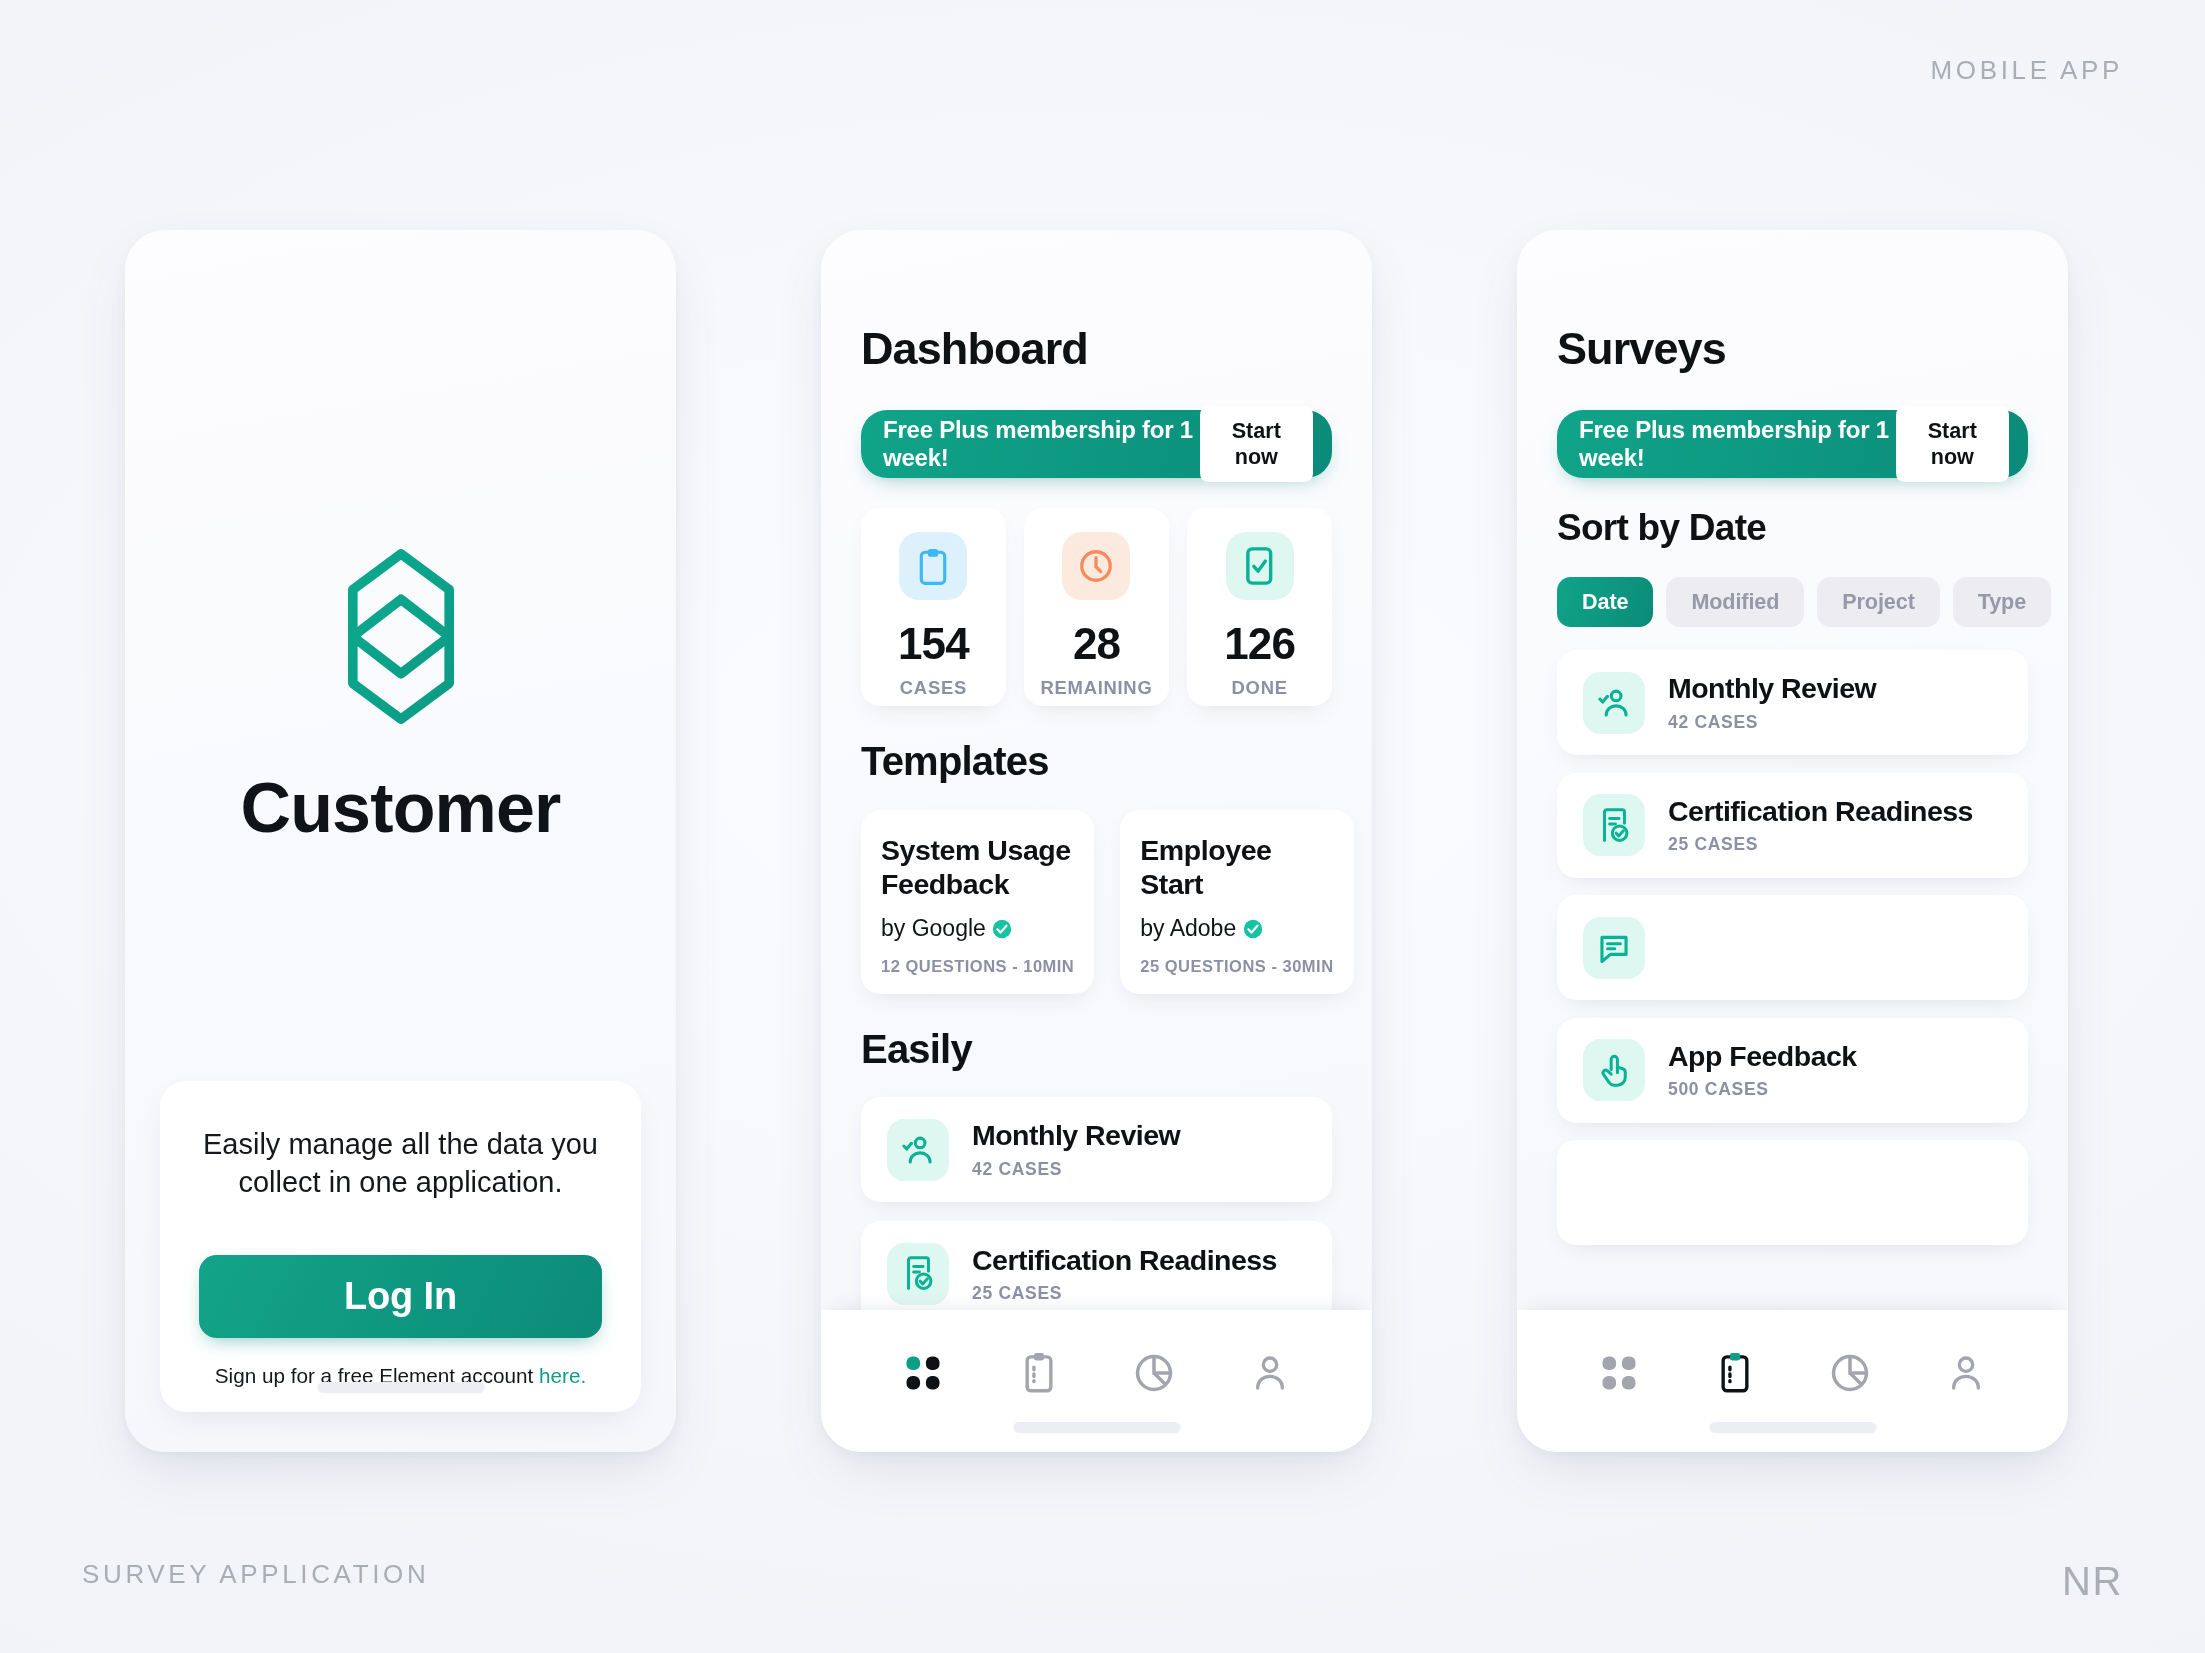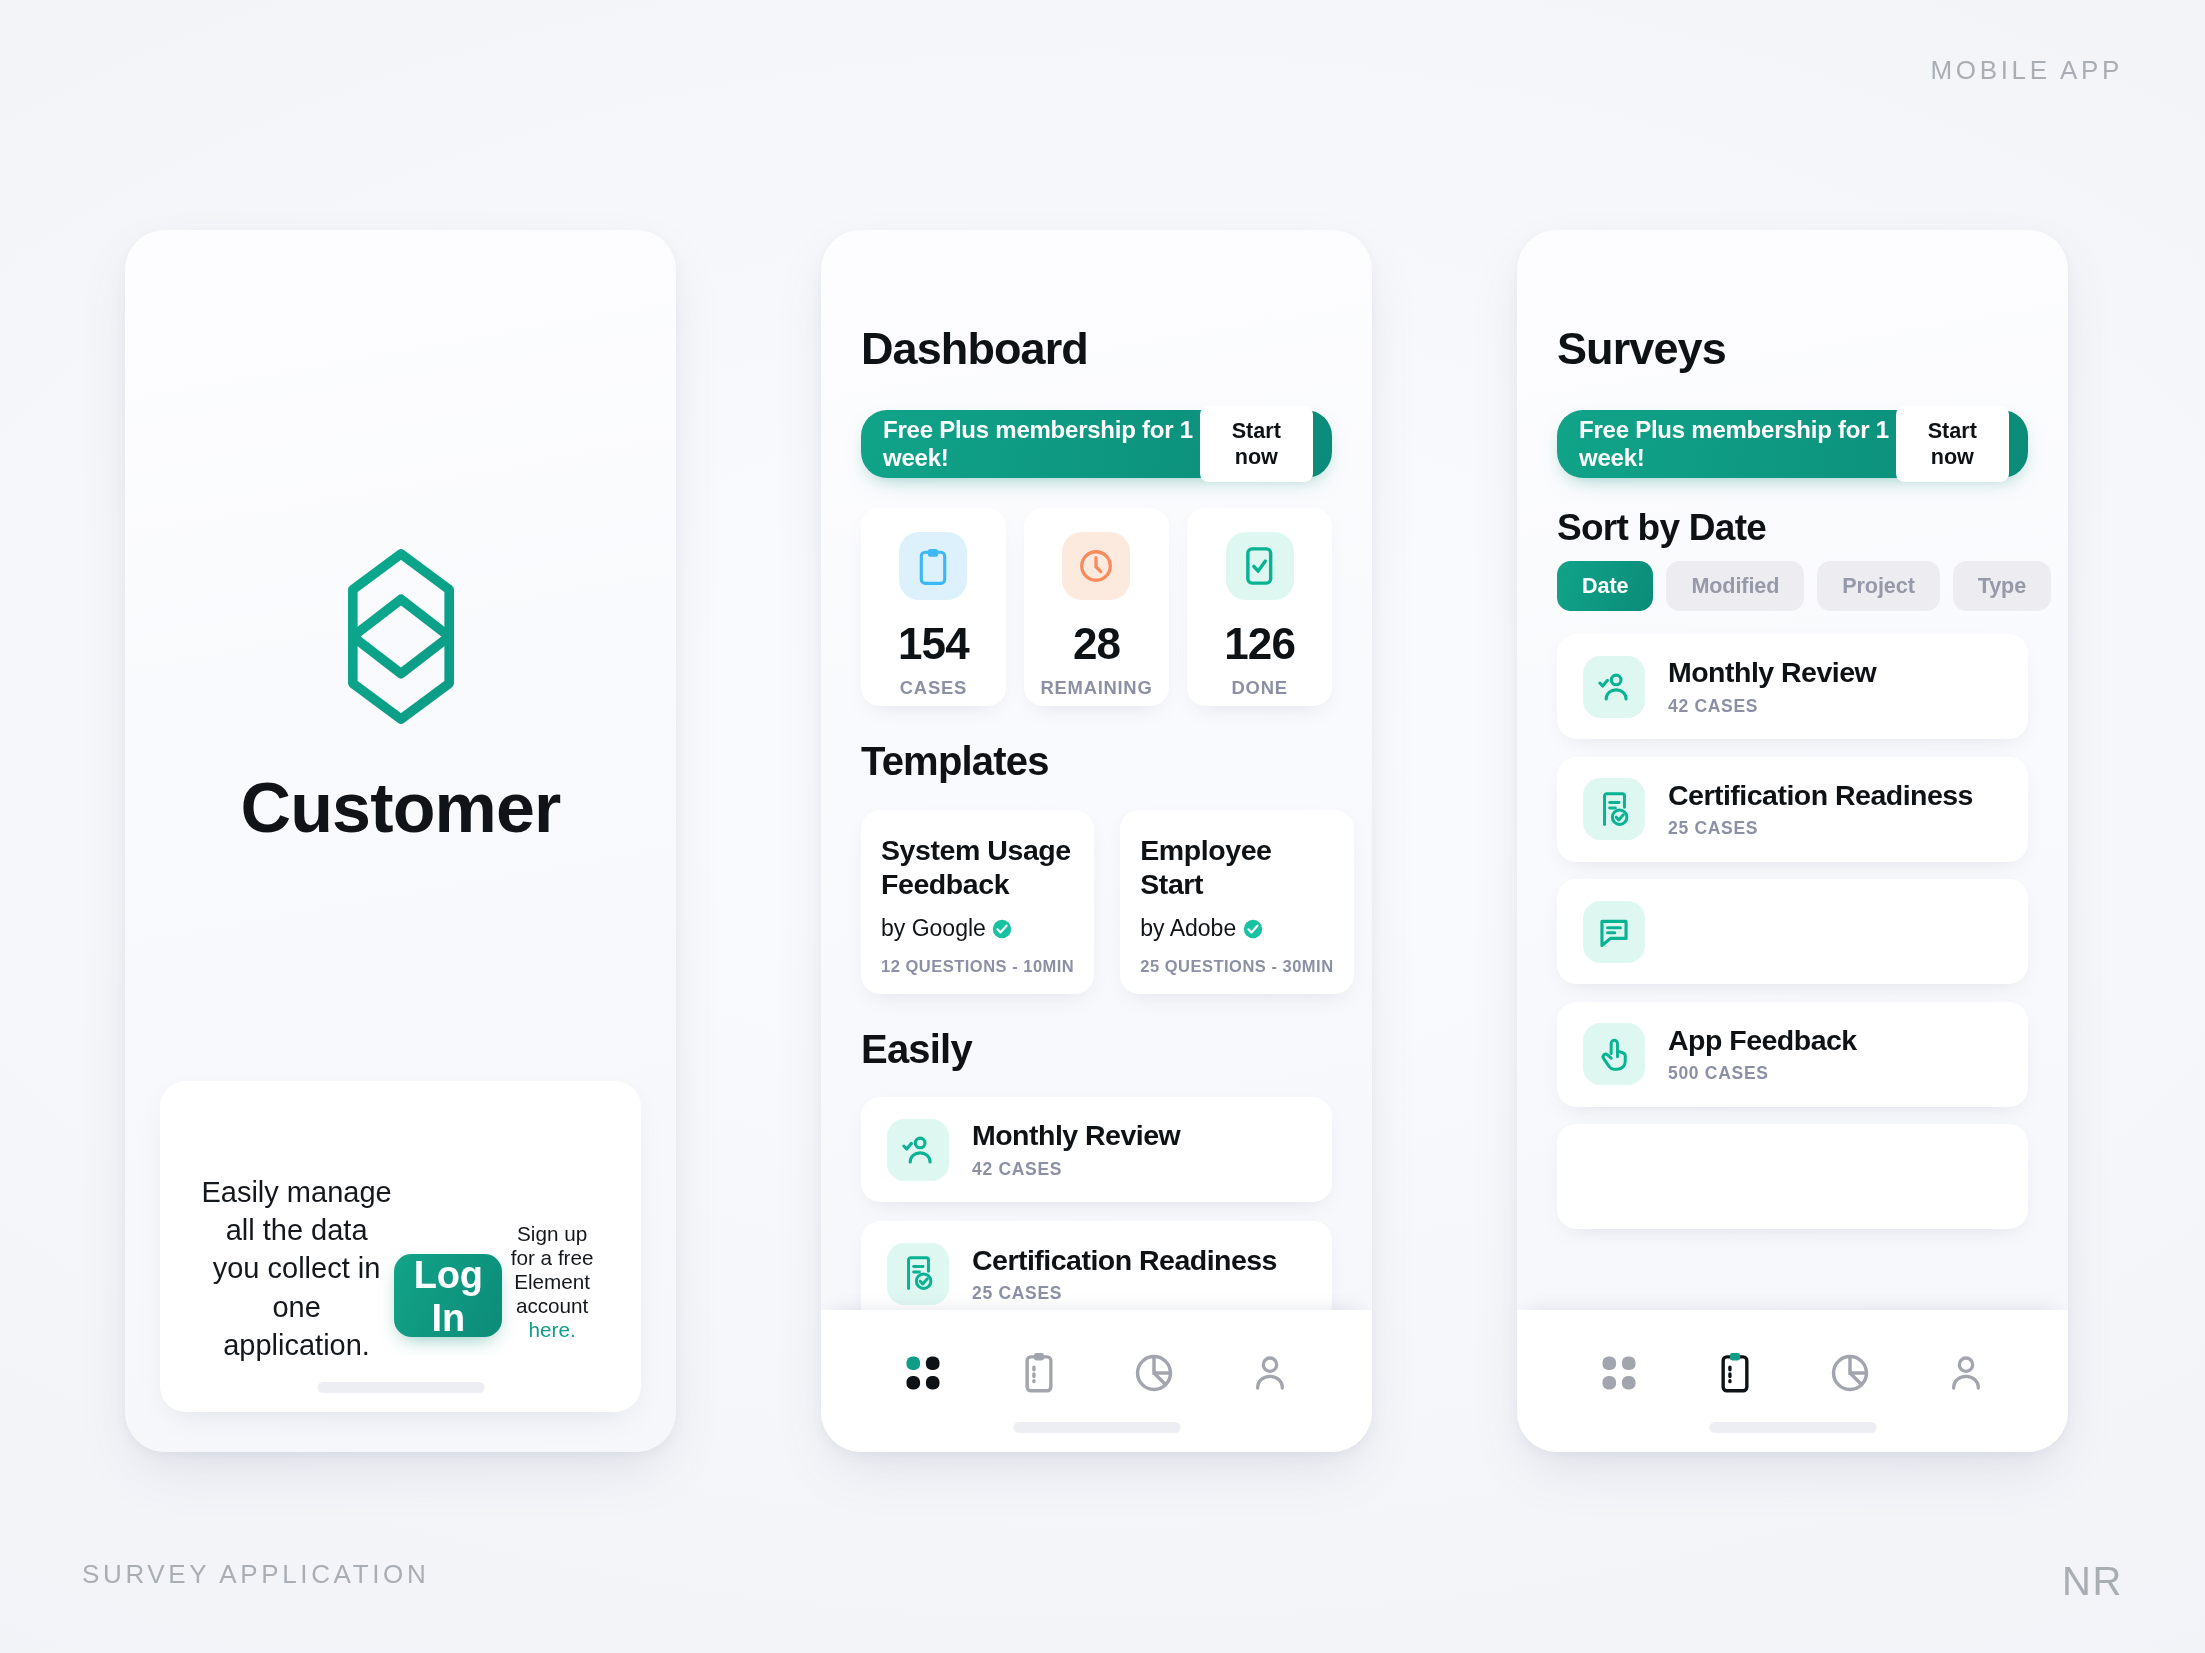--- a/index.html
+++ b/index.html
@@ -42,21 +42,21 @@
   }
   .brand-name{
     margin-top:42px; font-size:70px; font-weight:700;
     color:#101418; letter-spacing:-.012em;
   }
   .login-card{
     position:absolute; left:35px; right:35px; bottom:40px; height:331px;
     background:#fff; border-radius:26px;
     box-shadow:0 12px 32px -13px rgba(90,100,130,.18);
     padding:44px 39px 0;
-    display:flex; flex-direction:row; align-items:center;
+    display:flex; flex-direction:column; 
   }
   .tagline{
     font-size:29px; line-height:1.32; color:#14181c;
     text-align:center; font-weight:400; max-width:441px;
   }
   .btn-login{
     margin-top:53px; width:100%; height:83px; border:none; cursor:pointer;
     border-radius:17.5px; color:#fff; font-size:38px; font-weight:700;
     font-family:inherit; letter-spacing:-.005em;
     background:linear-gradient(118deg,#12a488 0%, #0c8b79 100%);
@@ -133,21 +133,21 @@
     box-shadow:0 8.3px 23px -12px rgba(90,100,130,.22);
   }
   .row-icon{
     width:62px; height:62px; border-radius:17.5px; background:#dff7f1; flex:none;
     display:flex; align-items:center; justify-content:center;
   }
   .row-title{ font-size:28.5px; font-weight:700; color:#0e1215; letter-spacing:-.018em; }
   .row-sub{ margin-top:6.4px; font-size:17.5px; font-weight:700; color:#8b90a5; letter-spacing:.04em; }
 
   
-  .sort-chips{ margin-top:12px; display:flex; gap:13px; }
+  .sort-chips{ margin-top:28px; display:flex; gap:13px; }
   .chip{
     border:none; cursor:pointer; font-family:inherit; border-radius:13.8px;
     padding:12px 25px; font-size:21.6px; font-weight:700; letter-spacing:-.005em;
     background:#ececf1; color:#9599a8;
   }
   .chip.active{
     background:linear-gradient(110deg,#10a489 0%,#0b8b79 100%); color:#fff;
   }
 
   

